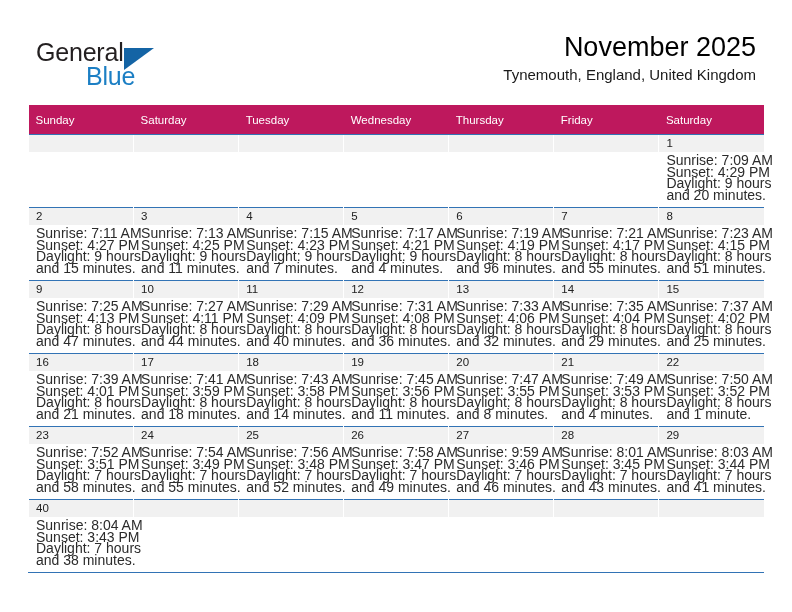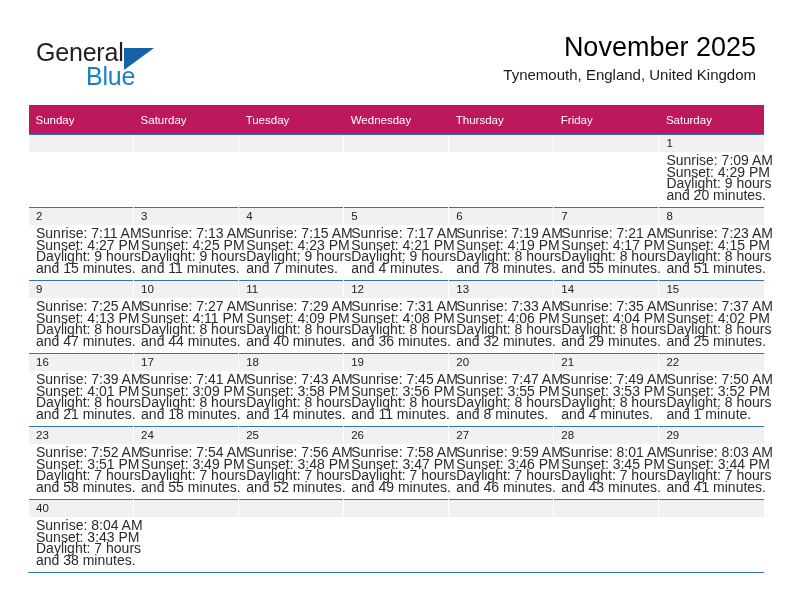--- a/index.html
+++ b/index.html
@@ -279,21 +279,21 @@
               <div>Daylight: 9 hours</div>
               <div>and 4 minutes.</div>
             </div>
           </td>
           <td class="daycell">
             <div class="daynum-bar">6</div>
             <div class="lines">
               <div>Sunrise: 7:19 AM</div>
               <div>Sunset: 4:19 PM</div>
               <div>Daylight: 8 hours</div>
-              <div>and 78 minutes.</div>
+              <div>and 96 minutes.</div>
             </div>
           </td>
           <td class="daycell">
             <div class="daynum-bar">7</div>
             <div class="lines">
               <div>Sunrise: 7:21 AM</div>
               <div>Sunset: 4:17 PM</div>
               <div>Daylight: 8 hours</div>
               <div>and 55 minutes.</div>
             </div>
@@ -380,21 +380,21 @@
               <div>Sunrise: 7:39 AM</div>
               <div>Sunset: 4:01 PM</div>
               <div>Daylight: 8 hours</div>
               <div>and 21 minutes.</div>
             </div>
           </td>
           <td class="daycell">
             <div class="daynum-bar">17</div>
             <div class="lines">
               <div>Sunrise: 7:41 AM</div>
-              <div>Sunset: 3:09 PM</div>
+              <div>Sunset: 3:59 PM</div>
               <div>Daylight: 8 hours</div>
               <div>and 18 minutes.</div>
             </div>
           </td>
           <td class="daycell">
             <div class="daynum-bar">18</div>
             <div class="lines">
               <div>Sunrise: 7:43 AM</div>
               <div>Sunset: 3:58 PM</div>
               <div>Daylight: 8 hours</div>

